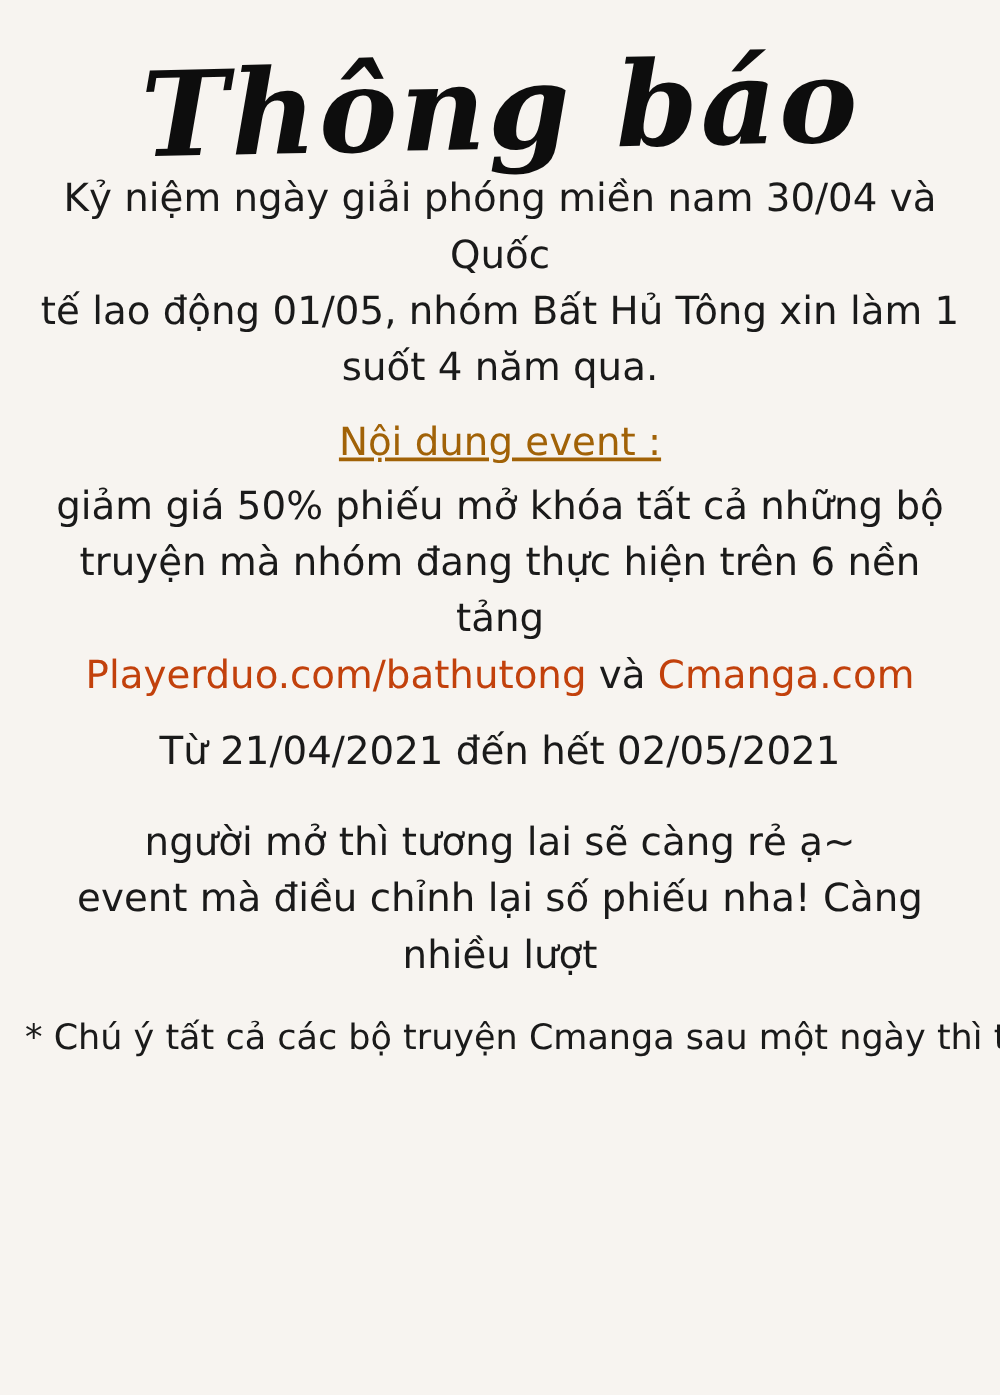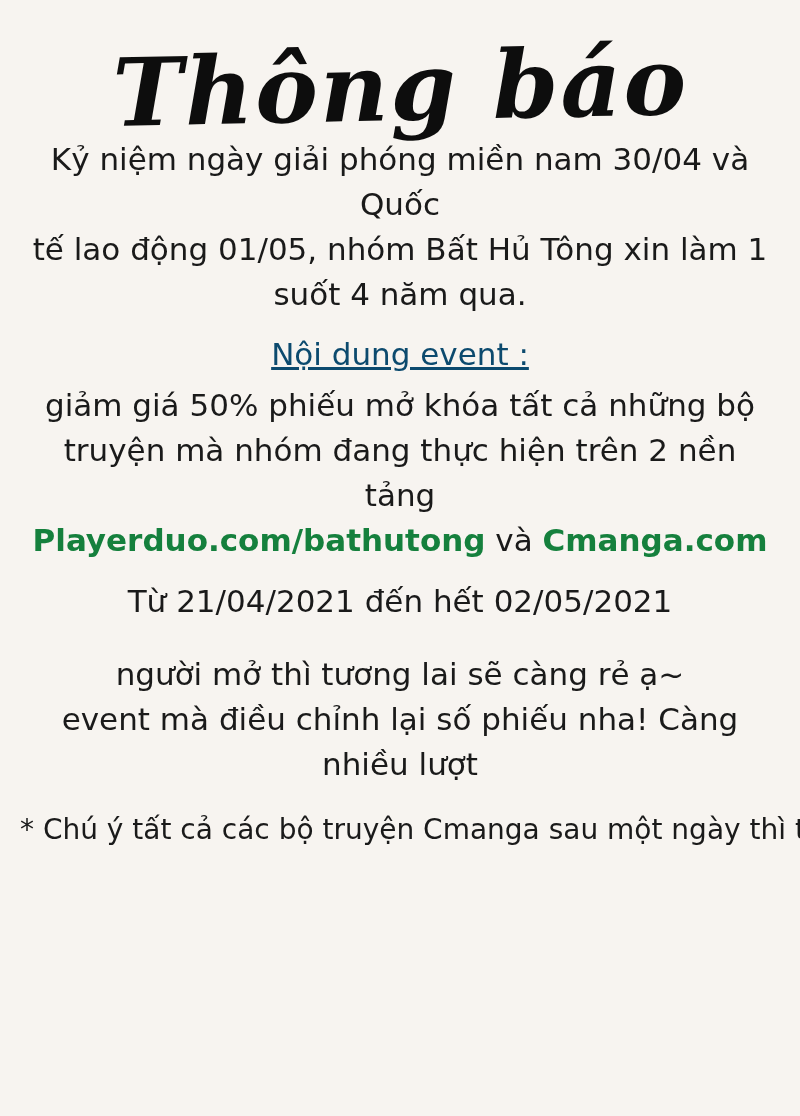--- a/index.html
+++ b/index.html
@@ -40,29 +40,28 @@
     font-size: 31px;
     line-height: 1.45;
   }
   .para {
     margin: 0 0 6px 0;
   }
   .para.tight {
     margin-bottom: 0;
   }
   .section-link {
-    color: #0c4a6e;
+    color: #a16207;
     text-decoration: underline;
     display: inline-block;
     margin: 10px 0 6px 0;
     font-size: 31px;
   }
   .red {
-    color: #15803d;
-    font-weight: bold;
+    color: #c2410c;
   }
   .gap-sm {
     height: 10px;
   }
   .gap-md {
     height: 22px;
   }
   .footnote {
     margin-top: 26px;
     padding: 0 20px;
@@ -90,21 +89,21 @@
       <span class="line">tế lao động 01/05, nhóm Bất Hủ Tông xin làm 1</span>
       <span class="line">suốt 4 năm qua.</span>
     </div>
 
     <div>
       <span class="section-link">Nội dung event :</span>
     </div>
 
     <div class="para tight">
       <span class="line">giảm giá 50% phiếu mở khóa tất cả những bộ</span>
-      <span class="line">truyện mà nhóm đang thực hiện trên 2 nền tảng</span>
+      <span class="line">truyện mà nhóm đang thực hiện trên 6 nền tảng</span>
     </div>
 
     <div class="para">
       <span class="red">Playerduo.com/bathutong</span><span> và </span><span class="red">Cmanga.com</span>
     </div>
 
     <div class="gap-sm"></div>
 
     <div class="para">Từ 21/04/2021 đến hết 02/05/2021</div>
 

